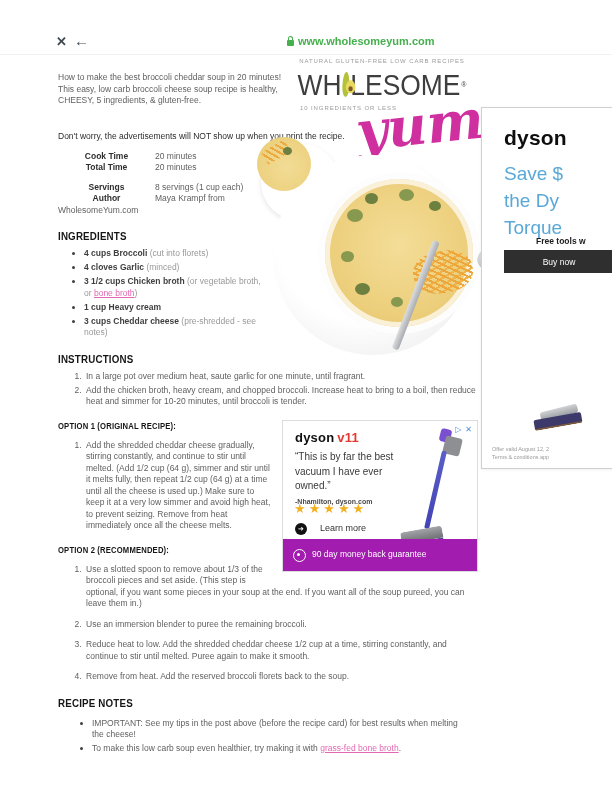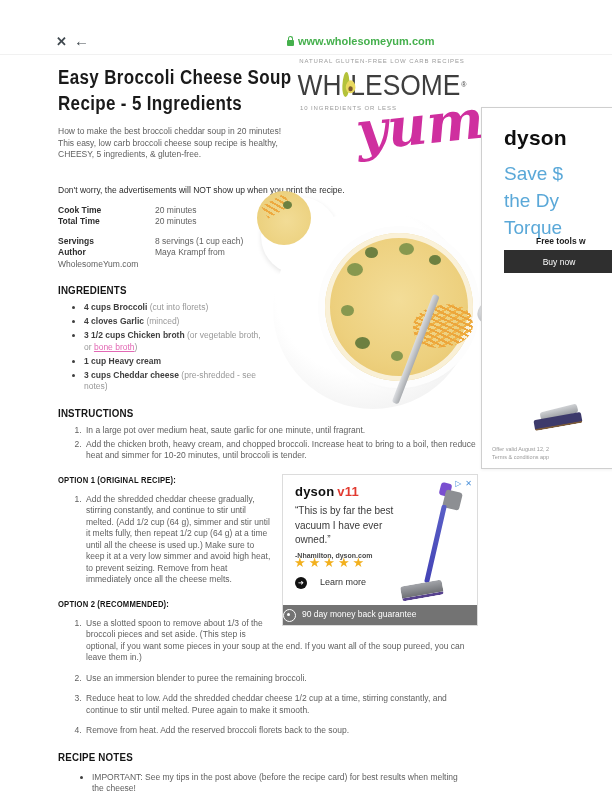--- a/index.html
+++ b/index.html
@@ -58,21 +58,21 @@
   .cheese{position:absolute;left:88px;top:72px;width:60px;height:42px;border-radius:45%;transform:rotate(-10deg);
           background:repeating-linear-gradient(35deg,#eca63c 0 2px,transparent 2px 5px),
                      repeating-linear-gradient(-20deg,#f0b347 0 2px,transparent 2px 6px);}
   .spoon-head{position:absolute;left:152px;top:66px;width:34px;height:25px;border-radius:50%;transform:rotate(-18deg);
           background:radial-gradient(circle at 38% 38%,#fbfbfb,#b9bcc0 65%,#94979b);}
   .spoon-handle{position:absolute;left:160px;top:88px;width:7px;height:116px;border-radius:3px;
           background:linear-gradient(90deg,#dcdee1,#a8abaf);transform:rotate(21deg);transform-origin:50% 0;}
 
   
   .meta{margin-top:8px;}
-  .meta .row{display:flex;}
+  .meta .row{display:flex;text-align:center;}
   .meta .label{width:97px;font-weight:bold;color:#2e2e2e;}
   .meta .gap{margin-top:8px;}
 
   
   .h-big{font-size:11.5px;line-height:13px;font-weight:bold;color:#151515;margin:14px 0 5px;
          letter-spacing:.2px;white-space:nowrap;transform:scaleX(.85);transform-origin:0 50%;}
   .h-small{font-size:9px;line-height:11px;font-weight:bold;color:#151515;margin:13px 0 8px;
          letter-spacing:.2px;white-space:nowrap;transform:scaleX(.85);transform-origin:0 50%;}
 
   ul.ing{margin:0;padding-left:26px;color:#989898;}
@@ -100,22 +100,22 @@
   .ad-learn{position:absolute;left:12px;top:102px;display:flex;align-items:center;gap:13px;font-size:9px;color:#333;cursor:pointer;}
   .circle-btn{width:12px;height:12px;border-radius:50%;background:#111;color:#fff;font-size:7px;
               display:flex;align-items:center;justify-content:center;}
   .vac{position:absolute;right:10px;top:6px;width:64px;height:116px;}
   .vac-cyclone{position:absolute;right:16px;top:2px;width:11px;height:13px;background:#7a4fd0;border-radius:3px;transform:rotate(14deg);}
   .vac-motor{position:absolute;right:6px;top:10px;width:17px;height:18px;background:#8d8f93;border-radius:3px;transform:rotate(14deg);}
   .vac-rod{position:absolute;right:20px;top:24px;width:5px;height:80px;border-radius:2px;
            background:linear-gradient(#5a5fc7,#4343b5);transform:rotate(13deg);transform-origin:50% 0;}
   .vac-head{position:absolute;right:24px;top:102px;width:42px;height:12px;border-radius:3px;transform:rotate(-10deg);
            background:linear-gradient(#a3a5aa,#6e7074);border-bottom:3px solid #57428e;}
-  .ad-bar{position:absolute;left:0;right:0;bottom:0;height:20px;background:#737373;color:#fff;
-          display:flex;align-items:center;gap:6px;font-size:8.5px;}
+  .ad-bar{position:absolute;left:0;right:0;bottom:0;height:32px;background:#a21caf;color:#fff;
+          display:flex;align-items:center;gap:6px;padding-left:10px;font-size:8.5px;}
   .dyson-ico{width:11px;height:11px;border-radius:50%;border:1.5px solid #fff;position:relative;}
   .dyson-ico:before{content:"";position:absolute;left:3px;top:3px;width:3px;height:3px;background:#fff;border-radius:50%;}
 
   
   .sidebar-ad{position:absolute;left:481px;top:107px;width:160px;height:360px;background:#fff;
               border:1px solid #cfcfcf;box-shadow:0 1px 3px rgba(0,0,0,.06);}
   .sb-brand{position:absolute;left:22px;top:18px;font-size:21px;font-weight:bold;color:#0e0e0e;letter-spacing:.2px;}
   .sb-line{position:absolute;left:22px;font-size:19px;line-height:27px;color:#5aa8d8;white-space:nowrap;}
   .sb-free{position:absolute;left:22px;top:128px;font-size:8.5px;font-weight:bold;color:#1d1d1d;white-space:nowrap;padding-left:32px;}
   .sb-buy{position:absolute;left:22px;top:142px;width:110px;height:23px;background:#2f2f2f;color:#fff;
@@ -146,24 +146,20 @@
       <div class="wordmark">
         <span>WH</span>
           <span class="avocado"></span>
           <span>LESOME</span>
           <span class="reg">®</span>
       </div>
       <div class="tag-bottom">10 INGREDIENTS OR LESS</div>
       <div class="yum">yum</div>
     </div>
 
-    <div class="title">
-      <div>Easy Broccoli Cheese Soup</div>
-      <div>Recipe - 5 Ingredients</div>
-    </div>
 
     <p class="intro">How to make the best broccoli cheddar soup in 20 minutes! This easy, low carb broccoli cheese soup recipe is healthy, CHEESY, 5 ingredients, &amp; gluten-free.</p>
     <p class="notice">Don't worry, the advertisements will NOT show up when you print the recipe.</p>
 
     <div class="photo">
       <div class="bowl-small">
         <div class="bowl-small-soup">
           <div class="shred-sm"></div>
           <div class="br d" style="left:26px;top:10px;width:9px;height:8px;"></div>
         </div>

